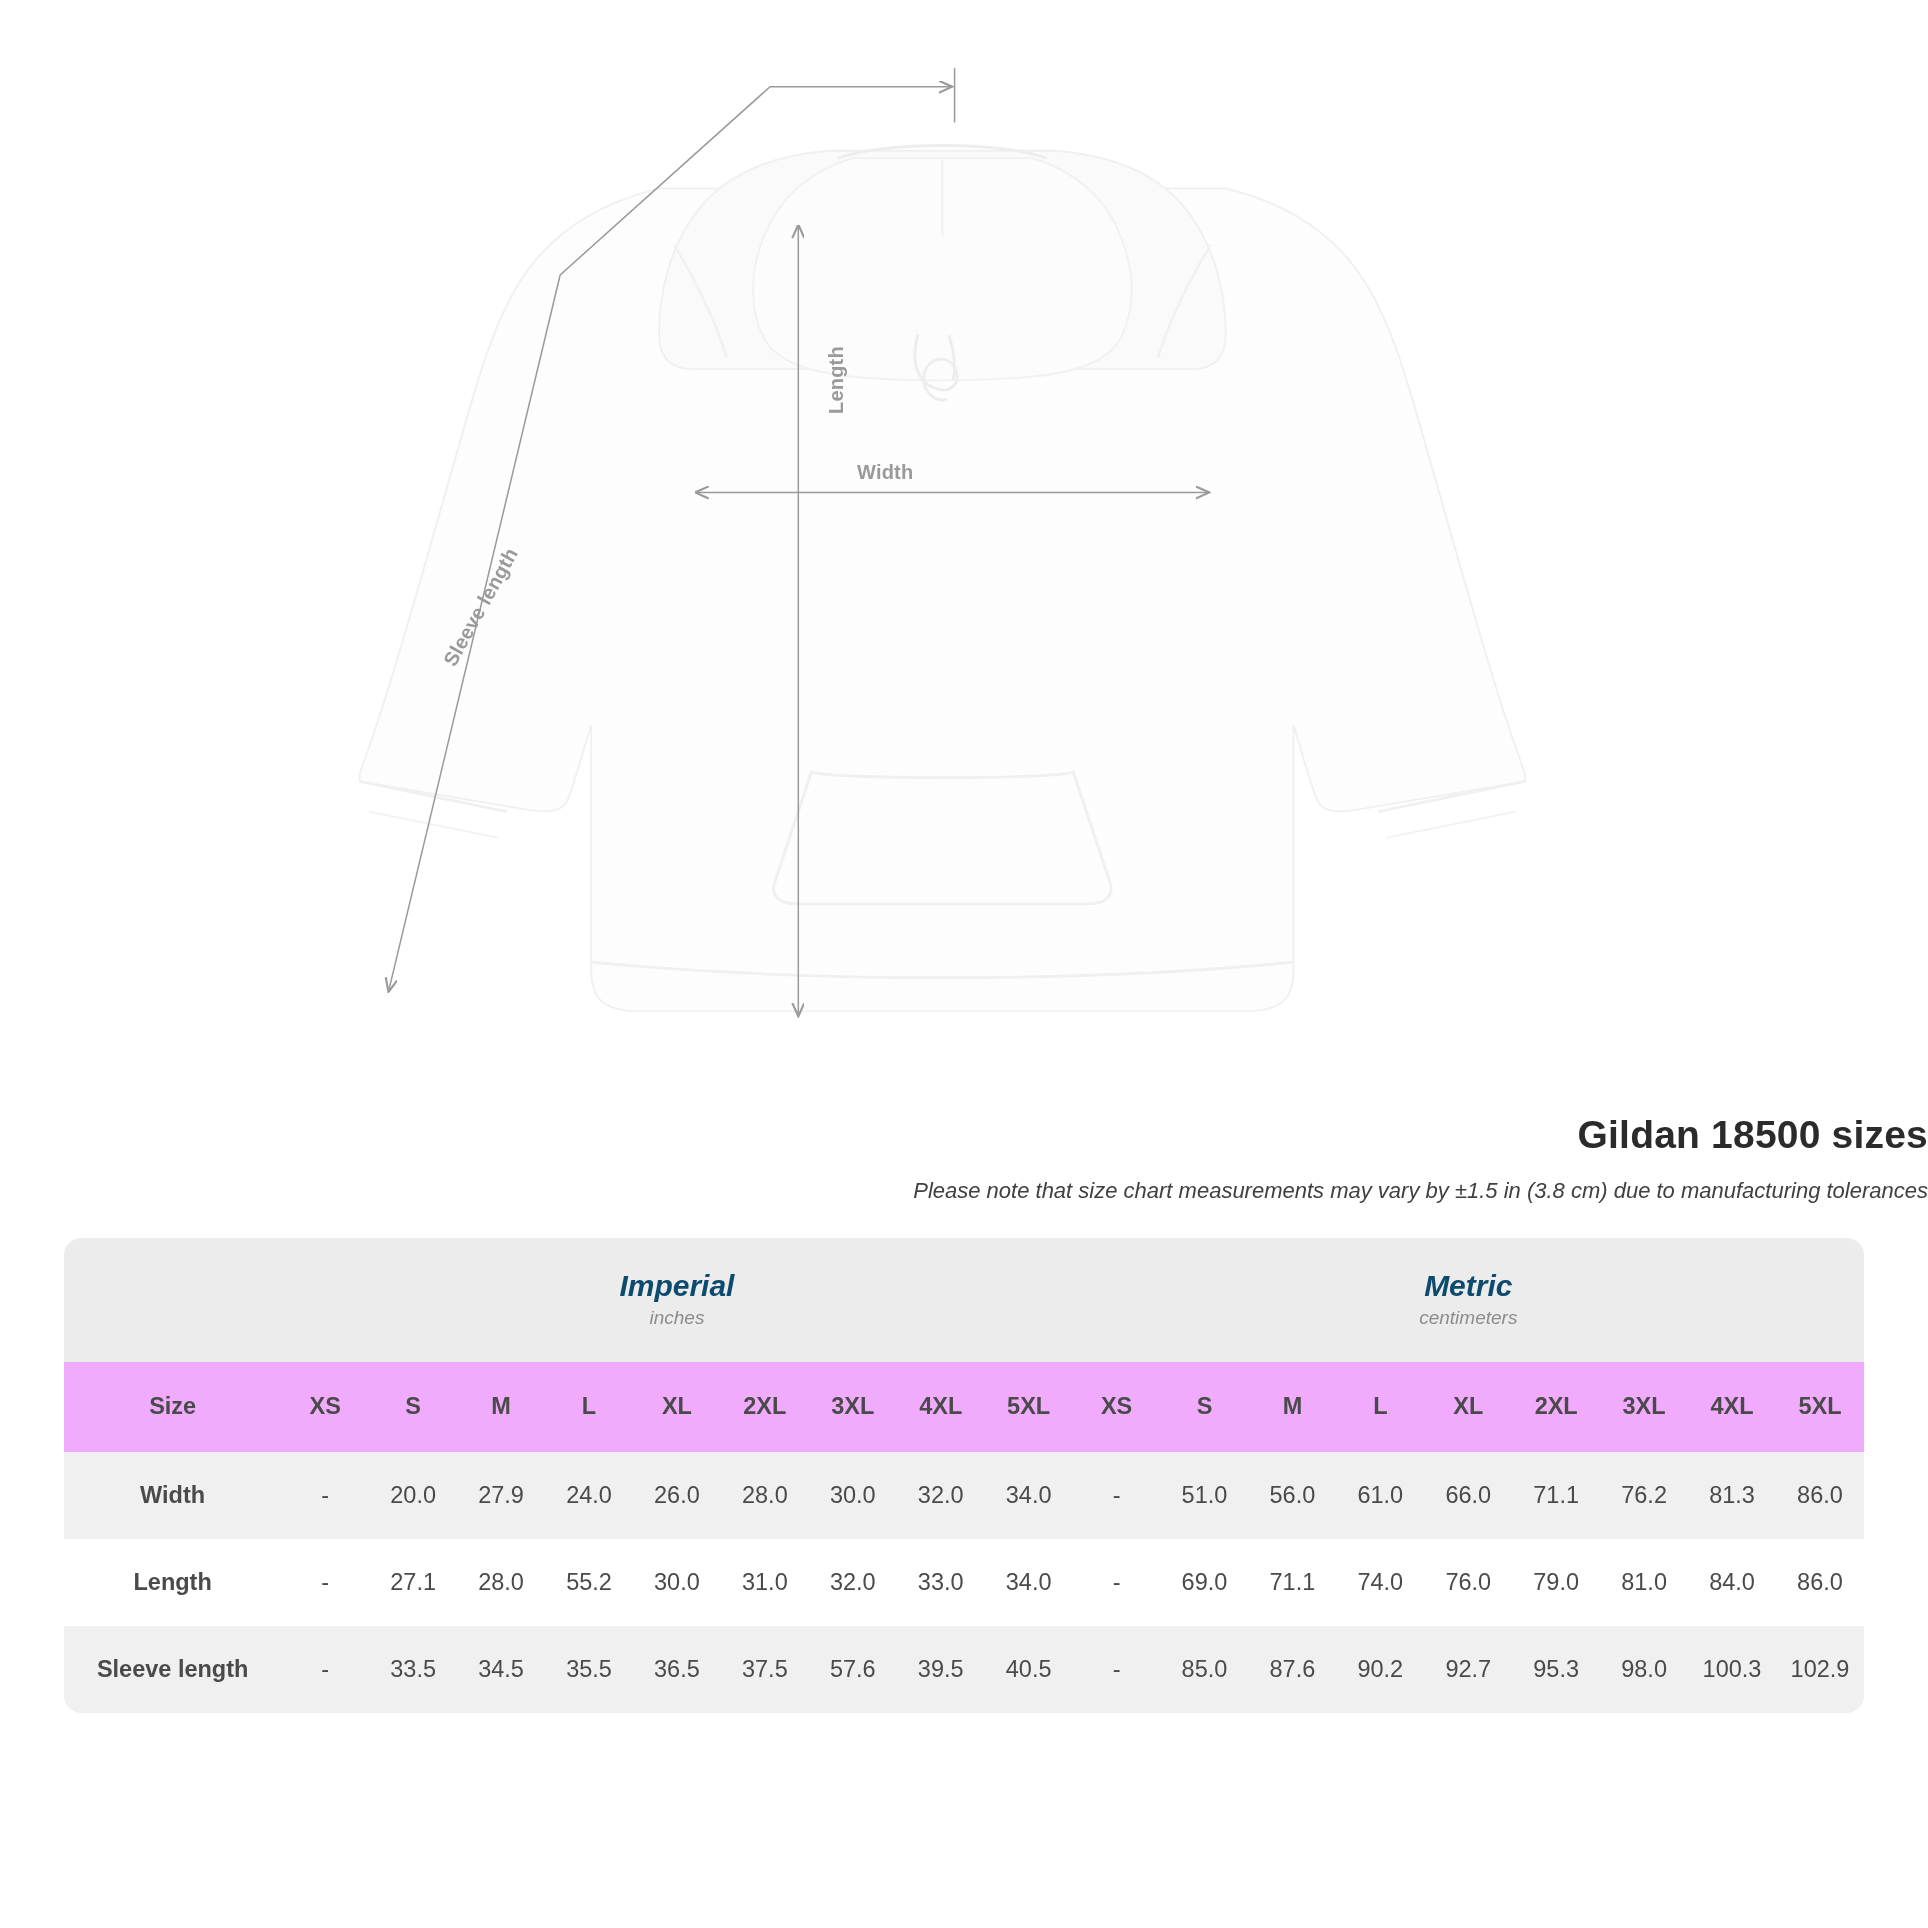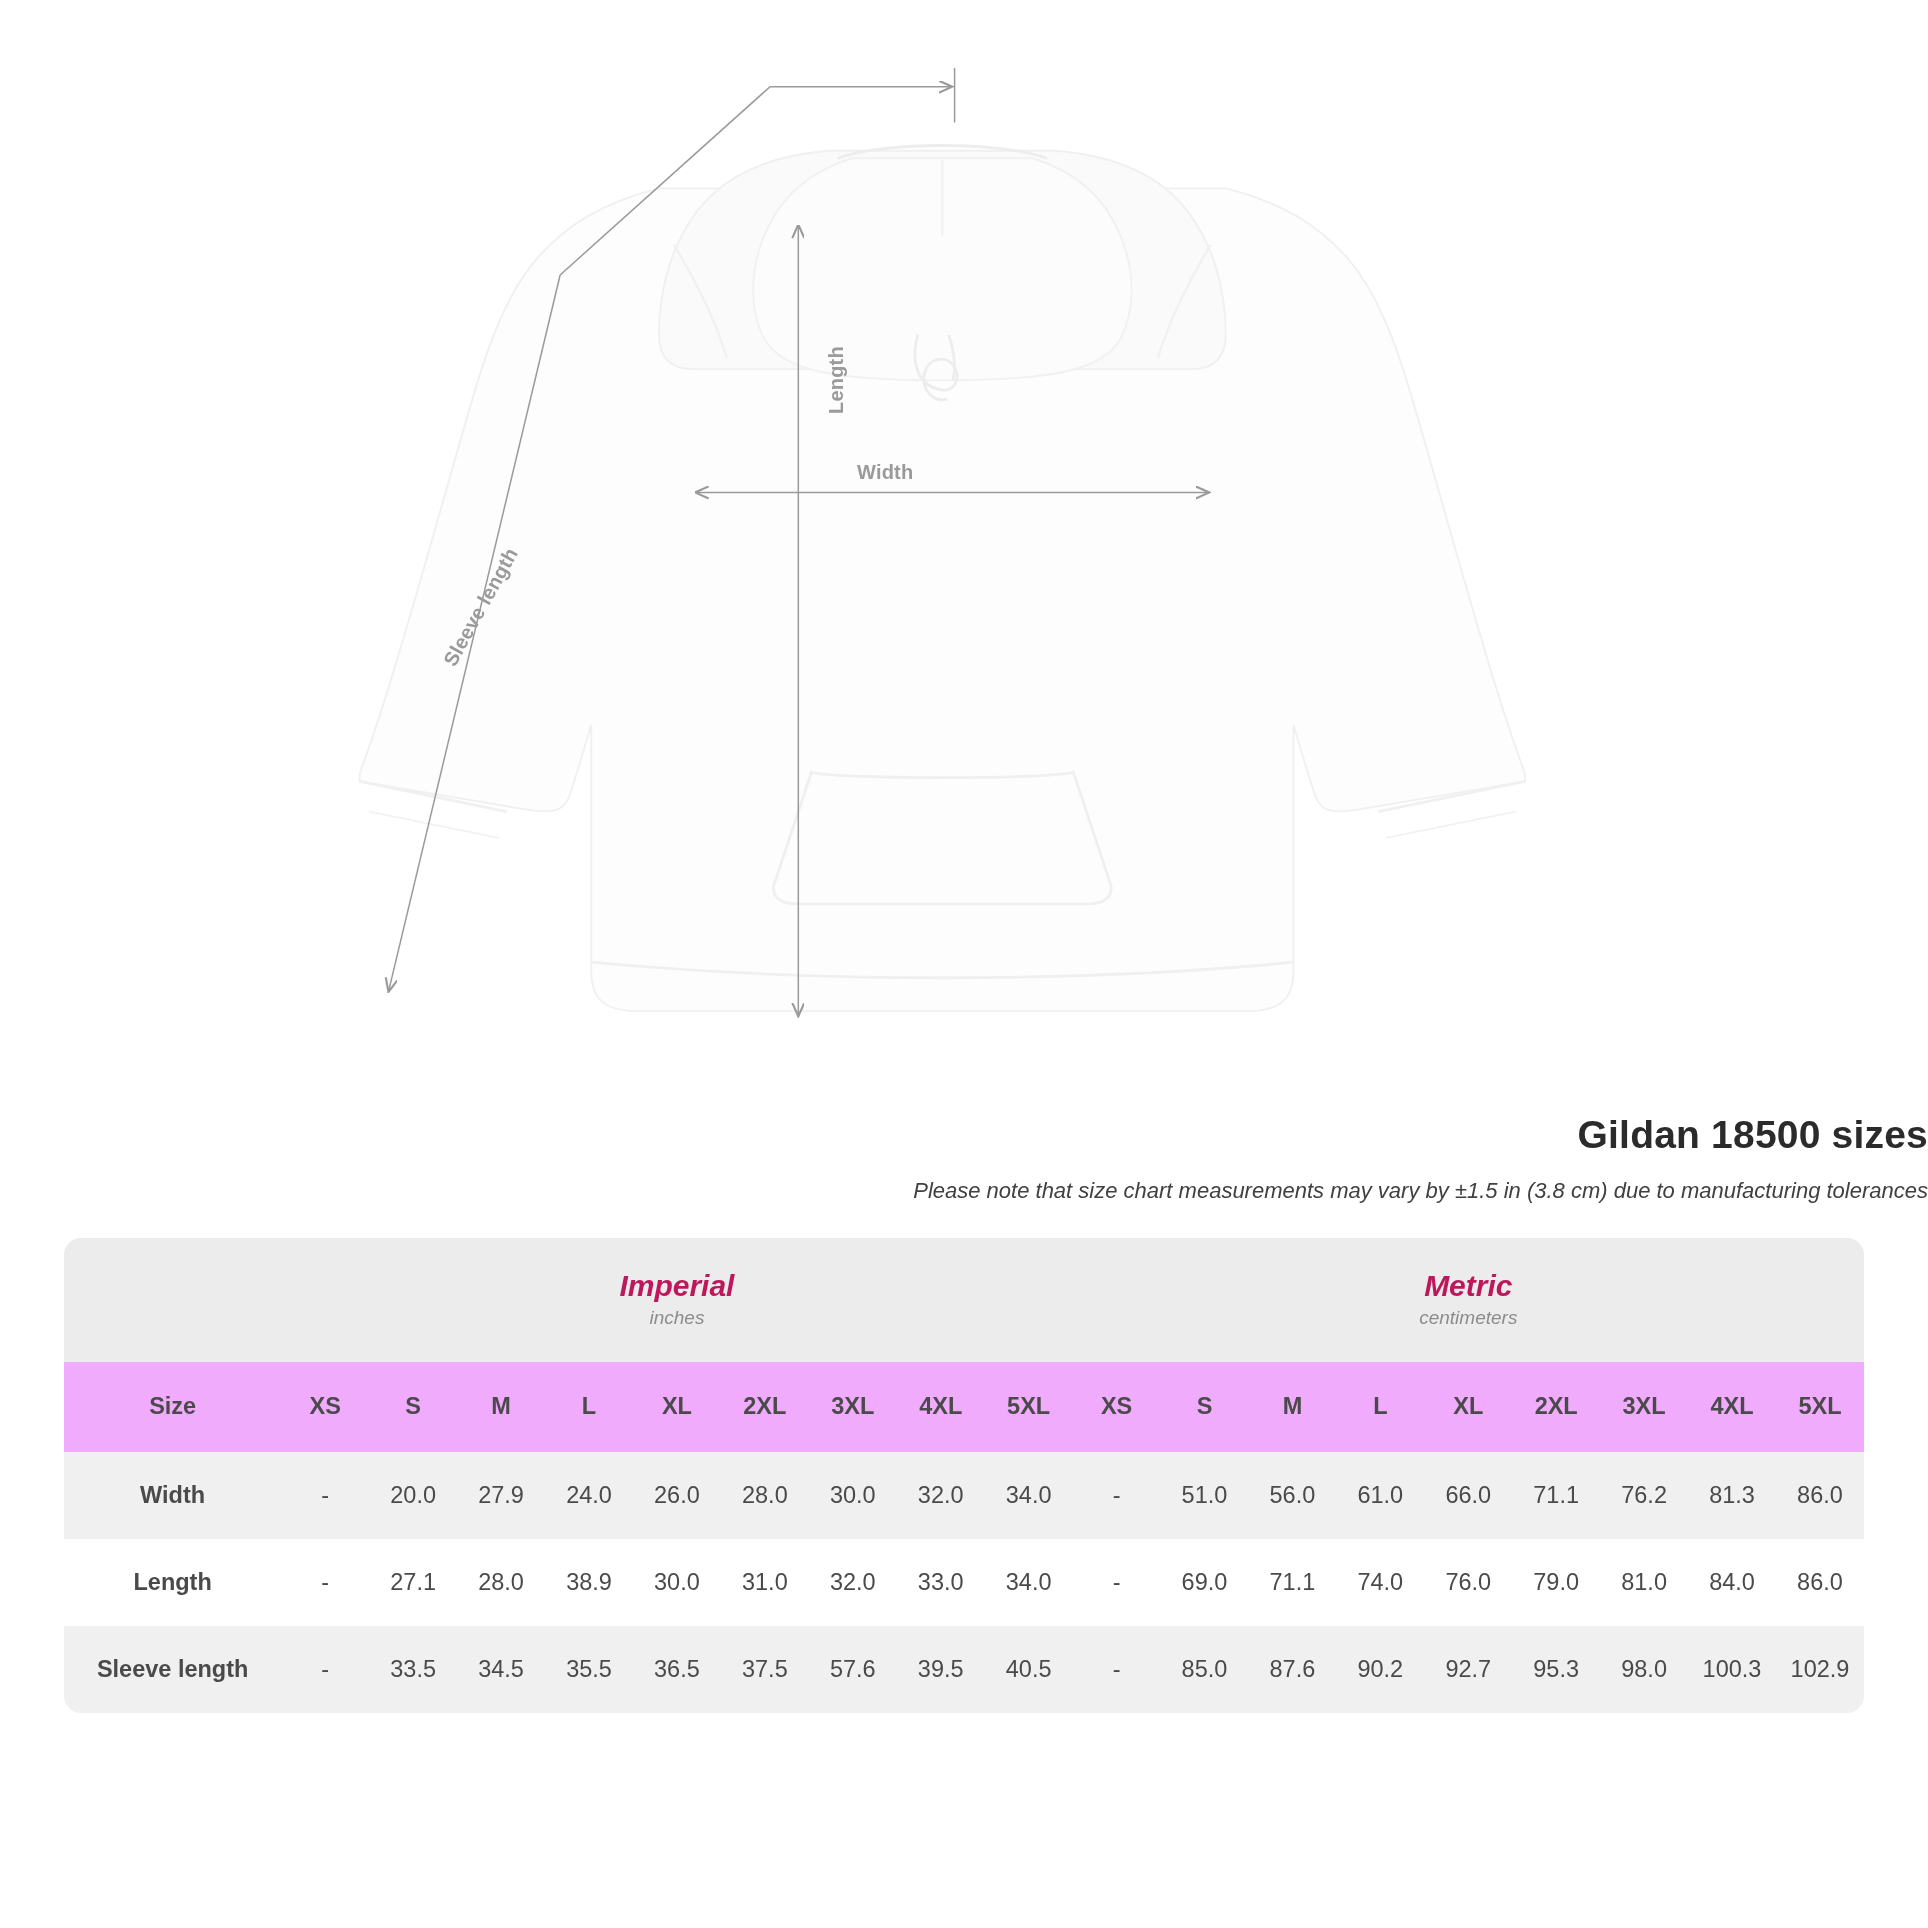--- a/index.html
+++ b/index.html
@@ -93,21 +93,21 @@
   
   .unit-row td {
     background: #ececec;
     height: 124px;
     padding-top: 5.6px;
   }
   .unit-name {
     font-size: 30px;
     font-weight: bold;
     font-style: italic;
-    color: #be185d;
+    color: #0c4a6e;
     line-height: 1.25;
   }
   .unit-sub {
     font-size: 19px;
     font-style: italic;
     color: #8c8c8c;
     line-height: 1.5;
   }
   .spacer-col { background: #ececec; }
 
@@ -313,21 +313,21 @@
           <td>76.2</td>
           <td>81.3</td>
           <td>86.0</td>
         </tr>
 
         <tr class="data-row plain">
           <td class="row-head">Length</td>
           <td>-</td>
           <td>27.1</td>
           <td>28.0</td>
-          <td>38.9</td>
+          <td>55.2</td>
           <td>30.0</td>
           <td>31.0</td>
           <td>32.0</td>
           <td>33.0</td>
           <td>34.0</td>
           <td>-</td>
           <td>69.0</td>
           <td>71.1</td>
           <td>74.0</td>
           <td>76.0</td>

